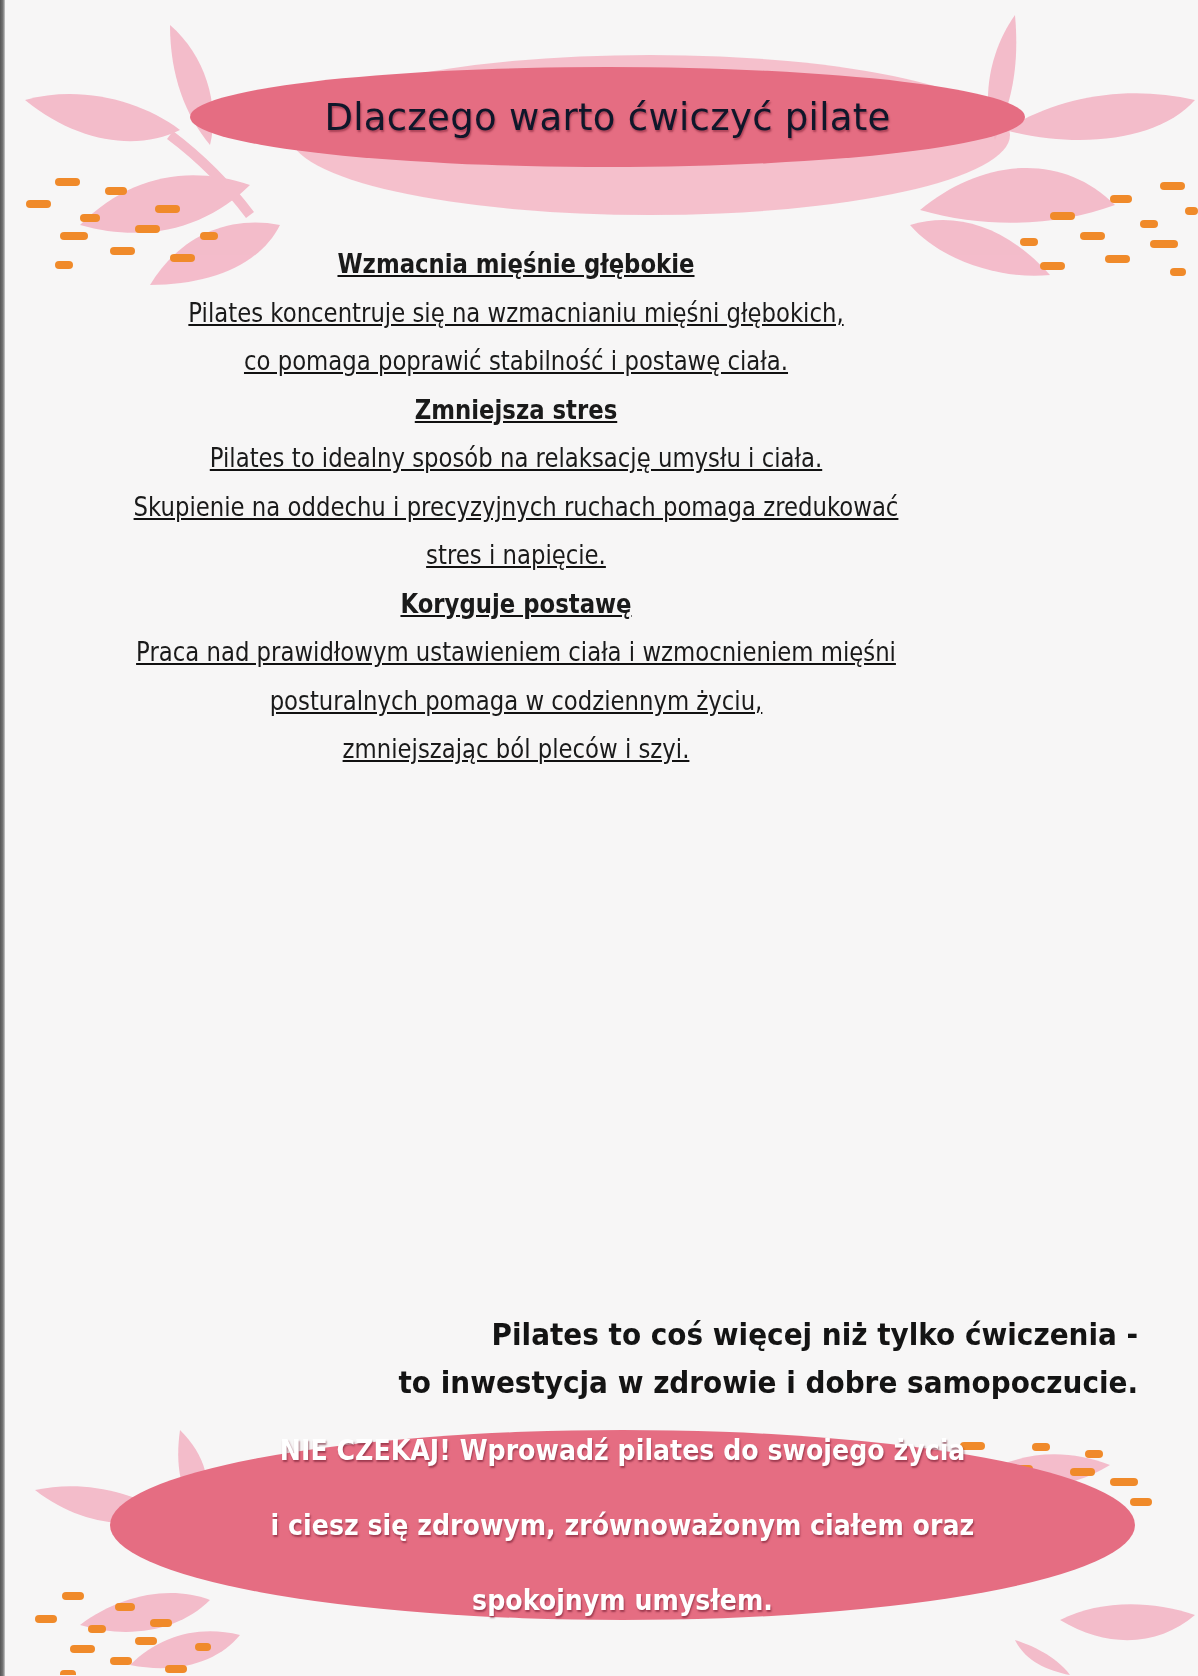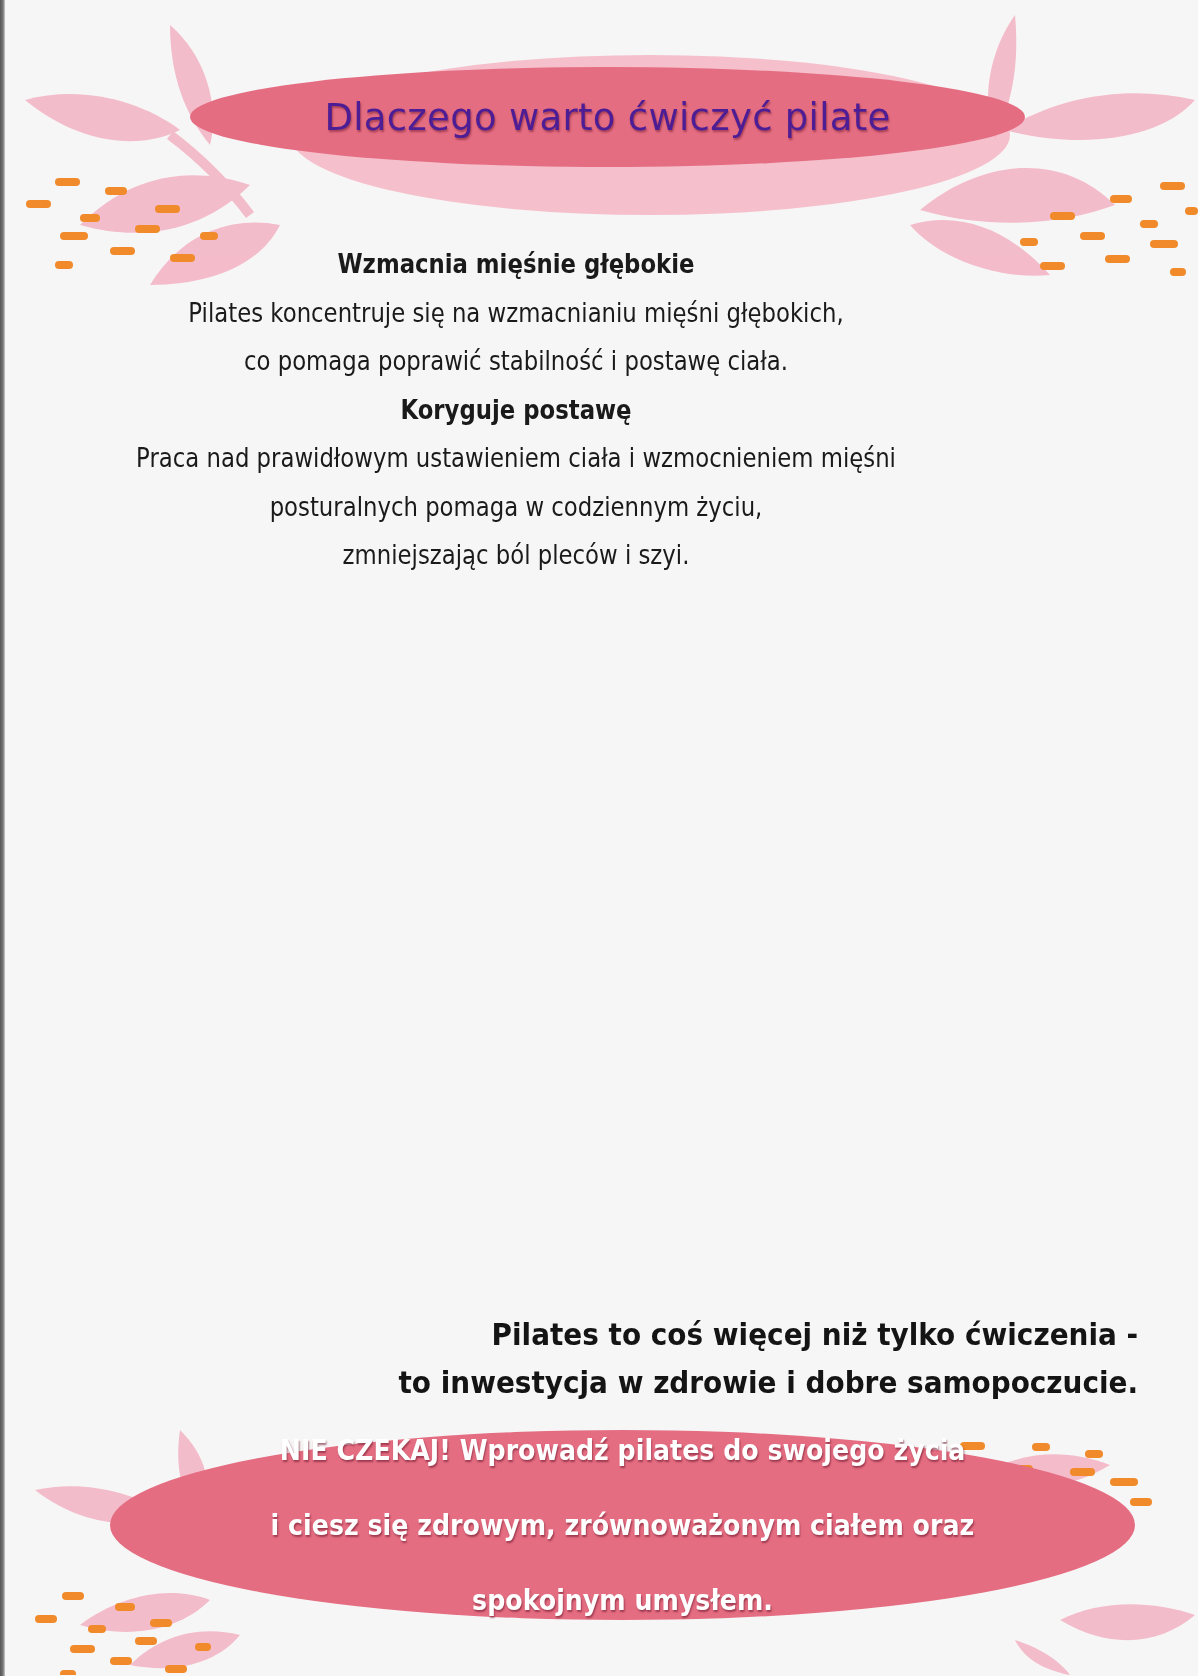--- a/index.html
+++ b/index.html
@@ -22,26 +22,27 @@
   .banner-top-back {
     position: absolute; left: 290px; top: 55px; width: 720px; height: 160px;
     border-radius: 50%;
     background: #f4b3c2;
     opacity: 0.8;
   }
   .banner-title {
     position: absolute; left: 190px; top: 67px; width: 835px; height: 100px;
     display: flex; align-items: center; justify-content: center;
     font-family: "DejaVu Sans", sans-serif;
-    font-size: 37px; color: #4c1d95; letter-spacing: 0.3px;
+    font-size: 37px; color: #0f172a; letter-spacing: 0.3px;
     text-shadow: 1px 2px 2px rgba(120,30,50,0.55);
   }
   .content {
     position: absolute; left: 0; top: 240px; width: 1032px;
     text-align: center;
+    text-decoration: underline;
   }
   .line {
     font-family: "DejaVu Sans", sans-serif;
     font-size: 26.5px; line-height: 48.5px; height: 48.5px;
     white-space: pre;
     transform: scaleX(0.86);
     color: #1a1a1a;
   }
   .heading { font-weight: bold; }
   .closing {
@@ -122,20 +123,26 @@
 <div class="banner-top"></div>
 <div class="banner-title">Dlaczego warto ćwiczyć pilate</div>
 
 <div class="content">
   <div>
     <div class="line heading">Wzmacnia mięśnie głębokie</div>
     <div class="line">Pilates koncentruje się na wzmacnianiu mięśni głębokich,</div>
     <div class="line">co pomaga poprawić stabilność i postawę ciała.</div>
   </div>
   <div>
+    <div class="line heading">Zmniejsza stres</div>
+    <div class="line">Pilates to idealny sposób na relaksację umysłu i ciała.</div>
+    <div class="line">Skupienie na oddechu i precyzyjnych ruchach pomaga zredukować</div>
+    <div class="line">stres i napięcie.</div>
+  </div>
+  <div>
     <div class="line heading">Koryguje postawę</div>
     <div class="line">Praca nad prawidłowym ustawieniem ciała i wzmocnieniem mięśni</div>
     <div class="line">posturalnych pomaga w codziennym życiu,</div>
     <div class="line">zmniejszając ból pleców i szyi.</div>
   </div>
 </div>
 
 <div class="closing">
   <div class="cl">Pilates to coś więcej niż tylko ćwiczenia -</div>
   <div class="cl">to inwestycja w zdrowie i dobre samopoczucie.</div>

